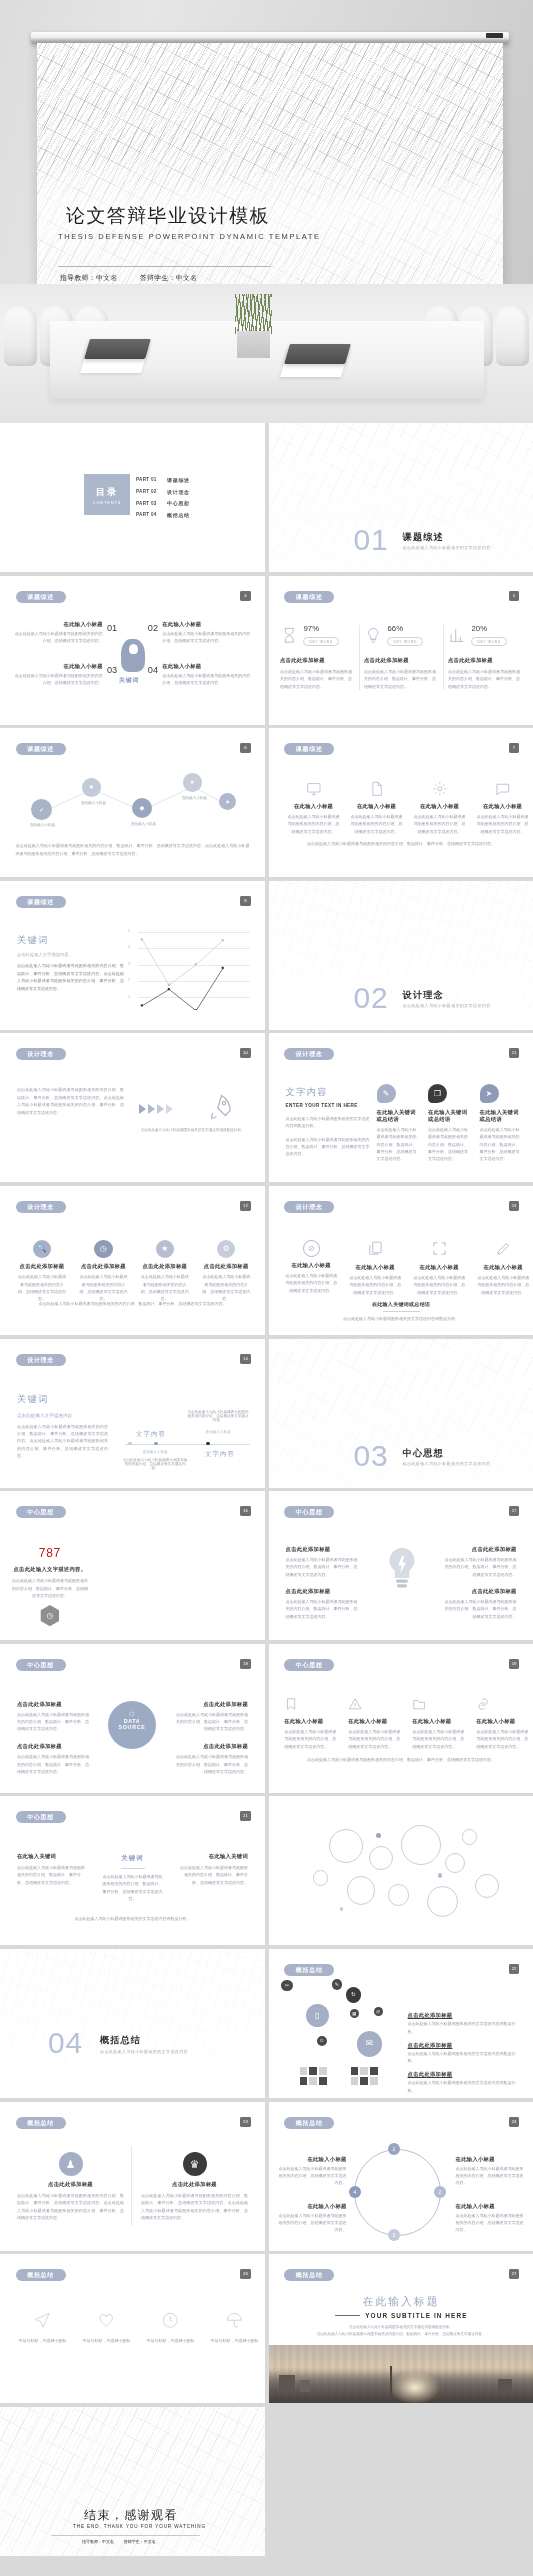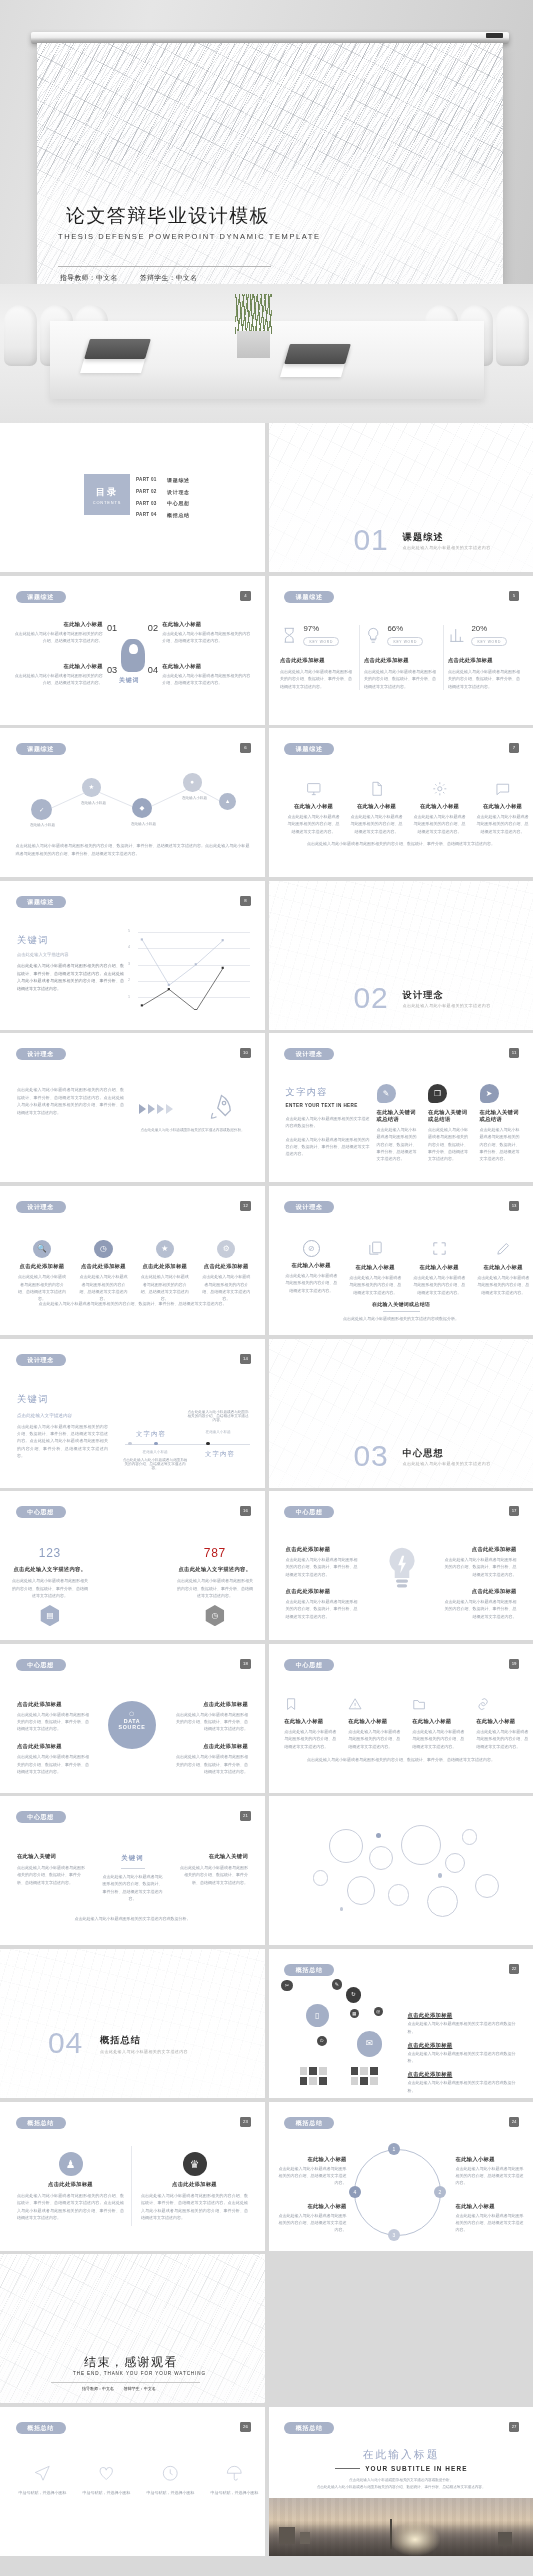--- a/index.html
+++ b/index.html
@@ -646,26 +646,20 @@
     </div>
   </div>
 
   <div class="row">
     <div class="slide">
       <div class="pill">中心思想</div>
       <div class="pagenum">16</div>
 
       <div style="position:absolute;left:11.4px;top:55px;width:242px;display:flex;justify-content:space-between;">
         <div style="width:77px;text-align:center;">
-          <div style="font-size:12px;color:#8f9fc0;font-weight:300;letter-spacing:0.7px;">123</div>
-          <h4 class="stitle" style="margin-top:5.7px;">点击此处输入文字描述内容。</h4>
-          <p class="body" style="margin-top:4.3px;">点击此处输入与此小标题或者与此图形相关的内容介绍、数据统计、事件分析、总结概述等文字描述内容。</p>
-          <div class="hex" style="background:#a6b1c8;margin-top:5.7px;">▤</div>
-        </div>
-        <div style="width:77px;text-align:center;">
           <div style="font-size:12px;color:#b91c1c;font-weight:400;letter-spacing:0.7px;">787</div>
           <h4 class="stitle" style="margin-top:5.7px;">点击此处输入文字描述内容。</h4>
           <p class="body" style="margin-top:4.3px;">点击此处输入与此小标题或者与此图形相关的内容介绍、数据统计、事件分析、总结概述等文字描述内容。</p>
           <div class="hex" style="background:#8e8e8e;margin-top:5.7px;">◷</div>
         </div>
       </div>
     </div>
 
     <div class="slide">
       <div class="pill">中心思想</div>
@@ -893,83 +887,83 @@
       </div>
       <div style="position:absolute;right:10px;top:101px;width:68px;text-align:left;">
         <h4 class="stitle">在此输入小标题</h4>
         <p class="body" style="margin-top:2.1px;">点击此处输入与此小标题或者与此图形相关的内容介绍、总结概述等文字描述内容。</p>
       </div>
     </div>
   </div>
 
   <div class="row">
     <div class="slide">
+      <div class="pill">概括总结</div>
+      <div class="pagenum">26</div>
+
+      <div style="position:absolute;left:15.6px;top:57px;display:flex;gap:10px;">
+        <div style="width:54px;text-align:center;">
+          <svg width="18.5" height="18.5" viewBox="0 0 24 24" fill="none" stroke="#c3cad8" stroke-width="1">
+              <path d="M21 3L3 11l7 3 3 7 8-18z"></path>
+            </svg>
+          <p class="body" style="margin-top:5px;">中括号粘贴，并选择小图标</p>
+        </div>
+        <div style="width:54px;text-align:center;">
+          <svg width="18.5" height="18.5" viewBox="0 0 24 24" fill="none" stroke="#c3cad8" stroke-width="1">
+              <path d="M12 20S4 14 4 9a4 4 0 018-1 4 4 0 018 1c0 5-8 11-8 11z"></path>
+            </svg>
+          <p class="body" style="margin-top:5px;">中括号粘贴，并选择小图标</p>
+        </div>
+        <div style="width:54px;text-align:center;">
+          <svg width="18.5" height="18.5" viewBox="0 0 24 24" fill="none" stroke="#c3cad8" stroke-width="1">
+              <circle cx="12" cy="12" r="9"></circle>
+              <path d="M12 7v5l3 2"></path>
+            </svg>
+          <p class="body" style="margin-top:5px;">中括号粘贴，并选择小图标</p>
+        </div>
+        <div style="width:54px;text-align:center;">
+          <svg width="18.5" height="18.5" viewBox="0 0 24 24" fill="none" stroke="#c3cad8" stroke-width="1">
+              <path d="M12 3a9 9 0 019 9H3a9 9 0 019-9zM12 12v7a2 2 0 004 0"></path>
+            </svg>
+          <p class="body" style="margin-top:5px;">中括号粘贴，并选择小图标</p>
+        </div>
+      </div>
+    </div>
+
+    <div class="slide">
+      <div class="pill">概括总结</div>
+      <div class="pagenum">27</div>
+
+      <div style="position:absolute;left:0;right:0;top:41px;text-align:center;font-size:10.7px;color:#9aa6c4;letter-spacing:2.1px;">在此输入标题</div>
+      <div style="position:absolute;left:0;right:0;top:58px;display:flex;align-items:center;justify-content:center;gap:5px;">
+        <div style="width:25.6px;height:0.7px;background:#6d6d6d;"></div>
+        <div style="font-size:6.4px;font-weight:bold;color:#2f2f2f;letter-spacing:1.1px;">YOUR SUBTITLE IN HERE</div>
+      </div>
+      <div style="position:absolute;left:15.6px;right:15.6px;top:71px;text-align:center;font-size:3.6px;color:#9097a2;">点击此处输入与此小标题或图形相关的文字描述内容或数据分析。</div>
+      <div style="position:absolute;left:15.6px;right:15.6px;top:78px;text-align:center;font-size:3.6px;color:#9097a2;">点击此处输入与此小标题或者与此图形相关的内容介绍、数据统计、事件分析、总结概述等文字描述内容。</div>
+
+      <div class="cityphoto">
+        <div class="sunglow"></div>
+        <div style="position:absolute;left:4%;bottom:11.4px;width:15.6px;height:17px;background:#5d564f;"></div>
+        <div style="position:absolute;left:12%;bottom:11.4px;width:10px;height:12px;background:#6a635b;"></div>
+        <div style="position:absolute;right:8%;bottom:10px;width:14.2px;height:14.2px;background:#5a544e;"></div>
+        <div style="position:absolute;left:46%;bottom:7.1px;width:1.1px;height:30px;background:#4b463f;"></div>
+      </div>
+    </div>
+  </div>
+
+  <div class="row">
+    <div class="slide">
       <div class="wire" style="opacity:.55"></div>
       <div style="position:absolute;inset:0;background:linear-gradient(180deg,rgba(255,255,255,.3),rgba(255,255,255,.55));"></div>
       <div style="position:absolute;left:84px;top:100px;font-size:12px;color:#1d1d1d;letter-spacing:1.4px;">结束，感谢观看</div>
       <div style="position:absolute;left:73px;top:117px;font-size:4.6px;color:#2f2f2f;letter-spacing:0.9px;">THE END, THANK YOU FOR YOUR WATCHING</div>
       <div class="end-rule" style="position:absolute;left:51px;top:128px;width:149px;"></div>
       <div style="position:absolute;left:82px;top:132px;font-size:4px;color:#2f2f2f;">
         <span>指导教师：中文名</span>
         <span style="margin-left:8.5px;">答辩学生：中文名</span>
       </div>
     </div>
     <div style="flex:0 0 265px;height:149px;background:#d9d9d9;"></div>
   </div>
 
-  <div class="row">
-    <div class="slide">
-      <div class="pill">概括总结</div>
-      <div class="pagenum">26</div>
-
-      <div style="position:absolute;left:15.6px;top:57px;display:flex;gap:10px;">
-        <div style="width:54px;text-align:center;">
-          <svg width="18.5" height="18.5" viewBox="0 0 24 24" fill="none" stroke="#c3cad8" stroke-width="1">
-              <path d="M21 3L3 11l7 3 3 7 8-18z"></path>
-            </svg>
-          <p class="body" style="margin-top:5px;">中括号粘贴，并选择小图标</p>
-        </div>
-        <div style="width:54px;text-align:center;">
-          <svg width="18.5" height="18.5" viewBox="0 0 24 24" fill="none" stroke="#c3cad8" stroke-width="1">
-              <path d="M12 20S4 14 4 9a4 4 0 018-1 4 4 0 018 1c0 5-8 11-8 11z"></path>
-            </svg>
-          <p class="body" style="margin-top:5px;">中括号粘贴，并选择小图标</p>
-        </div>
-        <div style="width:54px;text-align:center;">
-          <svg width="18.5" height="18.5" viewBox="0 0 24 24" fill="none" stroke="#c3cad8" stroke-width="1">
-              <circle cx="12" cy="12" r="9"></circle>
-              <path d="M12 7v5l3 2"></path>
-            </svg>
-          <p class="body" style="margin-top:5px;">中括号粘贴，并选择小图标</p>
-        </div>
-        <div style="width:54px;text-align:center;">
-          <svg width="18.5" height="18.5" viewBox="0 0 24 24" fill="none" stroke="#c3cad8" stroke-width="1">
-              <path d="M12 3a9 9 0 019 9H3a9 9 0 019-9zM12 12v7a2 2 0 004 0"></path>
-            </svg>
-          <p class="body" style="margin-top:5px;">中括号粘贴，并选择小图标</p>
-        </div>
-      </div>
-    </div>
-
-    <div class="slide">
-      <div class="pill">概括总结</div>
-      <div class="pagenum">27</div>
-
-      <div style="position:absolute;left:0;right:0;top:41px;text-align:center;font-size:10.7px;color:#9aa6c4;letter-spacing:2.1px;">在此输入标题</div>
-      <div style="position:absolute;left:0;right:0;top:58px;display:flex;align-items:center;justify-content:center;gap:5px;">
-        <div style="width:25.6px;height:0.7px;background:#6d6d6d;"></div>
-        <div style="font-size:6.4px;font-weight:bold;color:#2f2f2f;letter-spacing:1.1px;">YOUR SUBTITLE IN HERE</div>
-      </div>
-      <div style="position:absolute;left:15.6px;right:15.6px;top:71px;text-align:center;font-size:3.6px;color:#9097a2;">点击此处输入与此小标题或图形相关的文字描述内容或数据分析。</div>
-      <div style="position:absolute;left:15.6px;right:15.6px;top:78px;text-align:center;font-size:3.6px;color:#9097a2;">点击此处输入与此小标题或者与此图形相关的内容介绍、数据统计、事件分析、总结概述等文字描述内容。</div>
-
-      <div class="cityphoto">
-        <div class="sunglow"></div>
-        <div style="position:absolute;left:4%;bottom:11.4px;width:15.6px;height:17px;background:#5d564f;"></div>
-        <div style="position:absolute;left:12%;bottom:11.4px;width:10px;height:12px;background:#6a635b;"></div>
-        <div style="position:absolute;right:8%;bottom:10px;width:14.2px;height:14.2px;background:#5a544e;"></div>
-        <div style="position:absolute;left:46%;bottom:7.1px;width:1.1px;height:30px;background:#4b463f;"></div>
-      </div>
-    </div>
-  </div>
-
 </div>
 
 
 </body></html>

